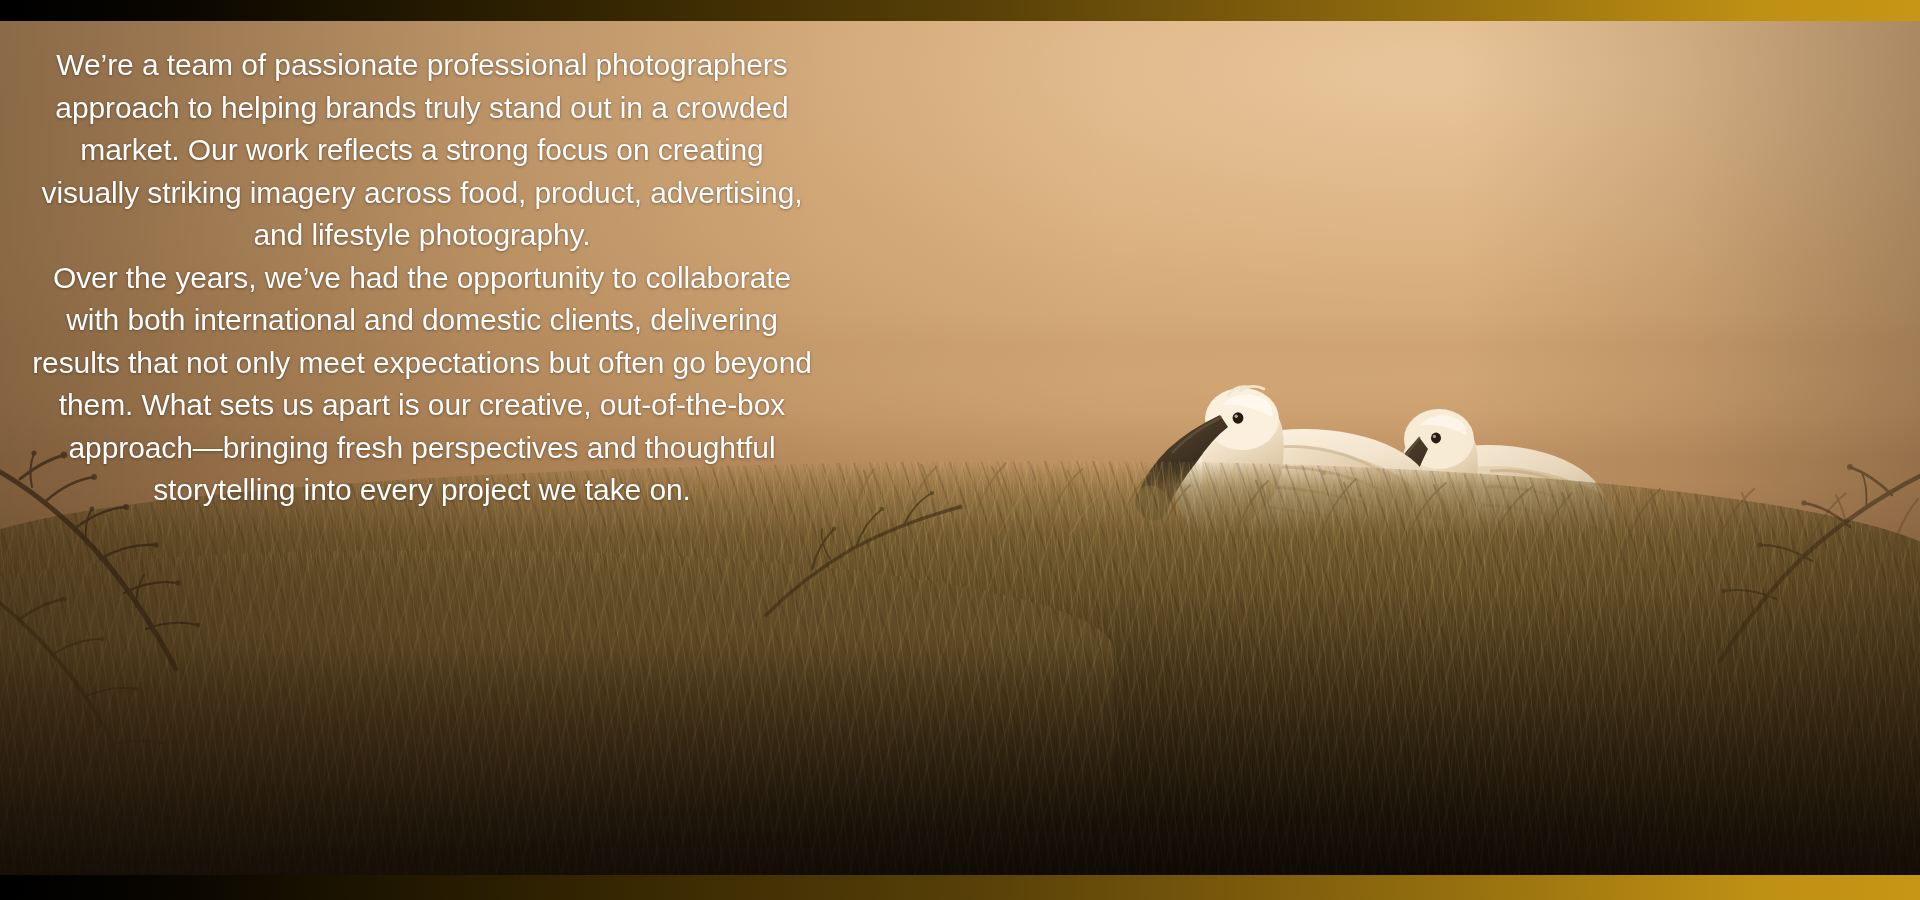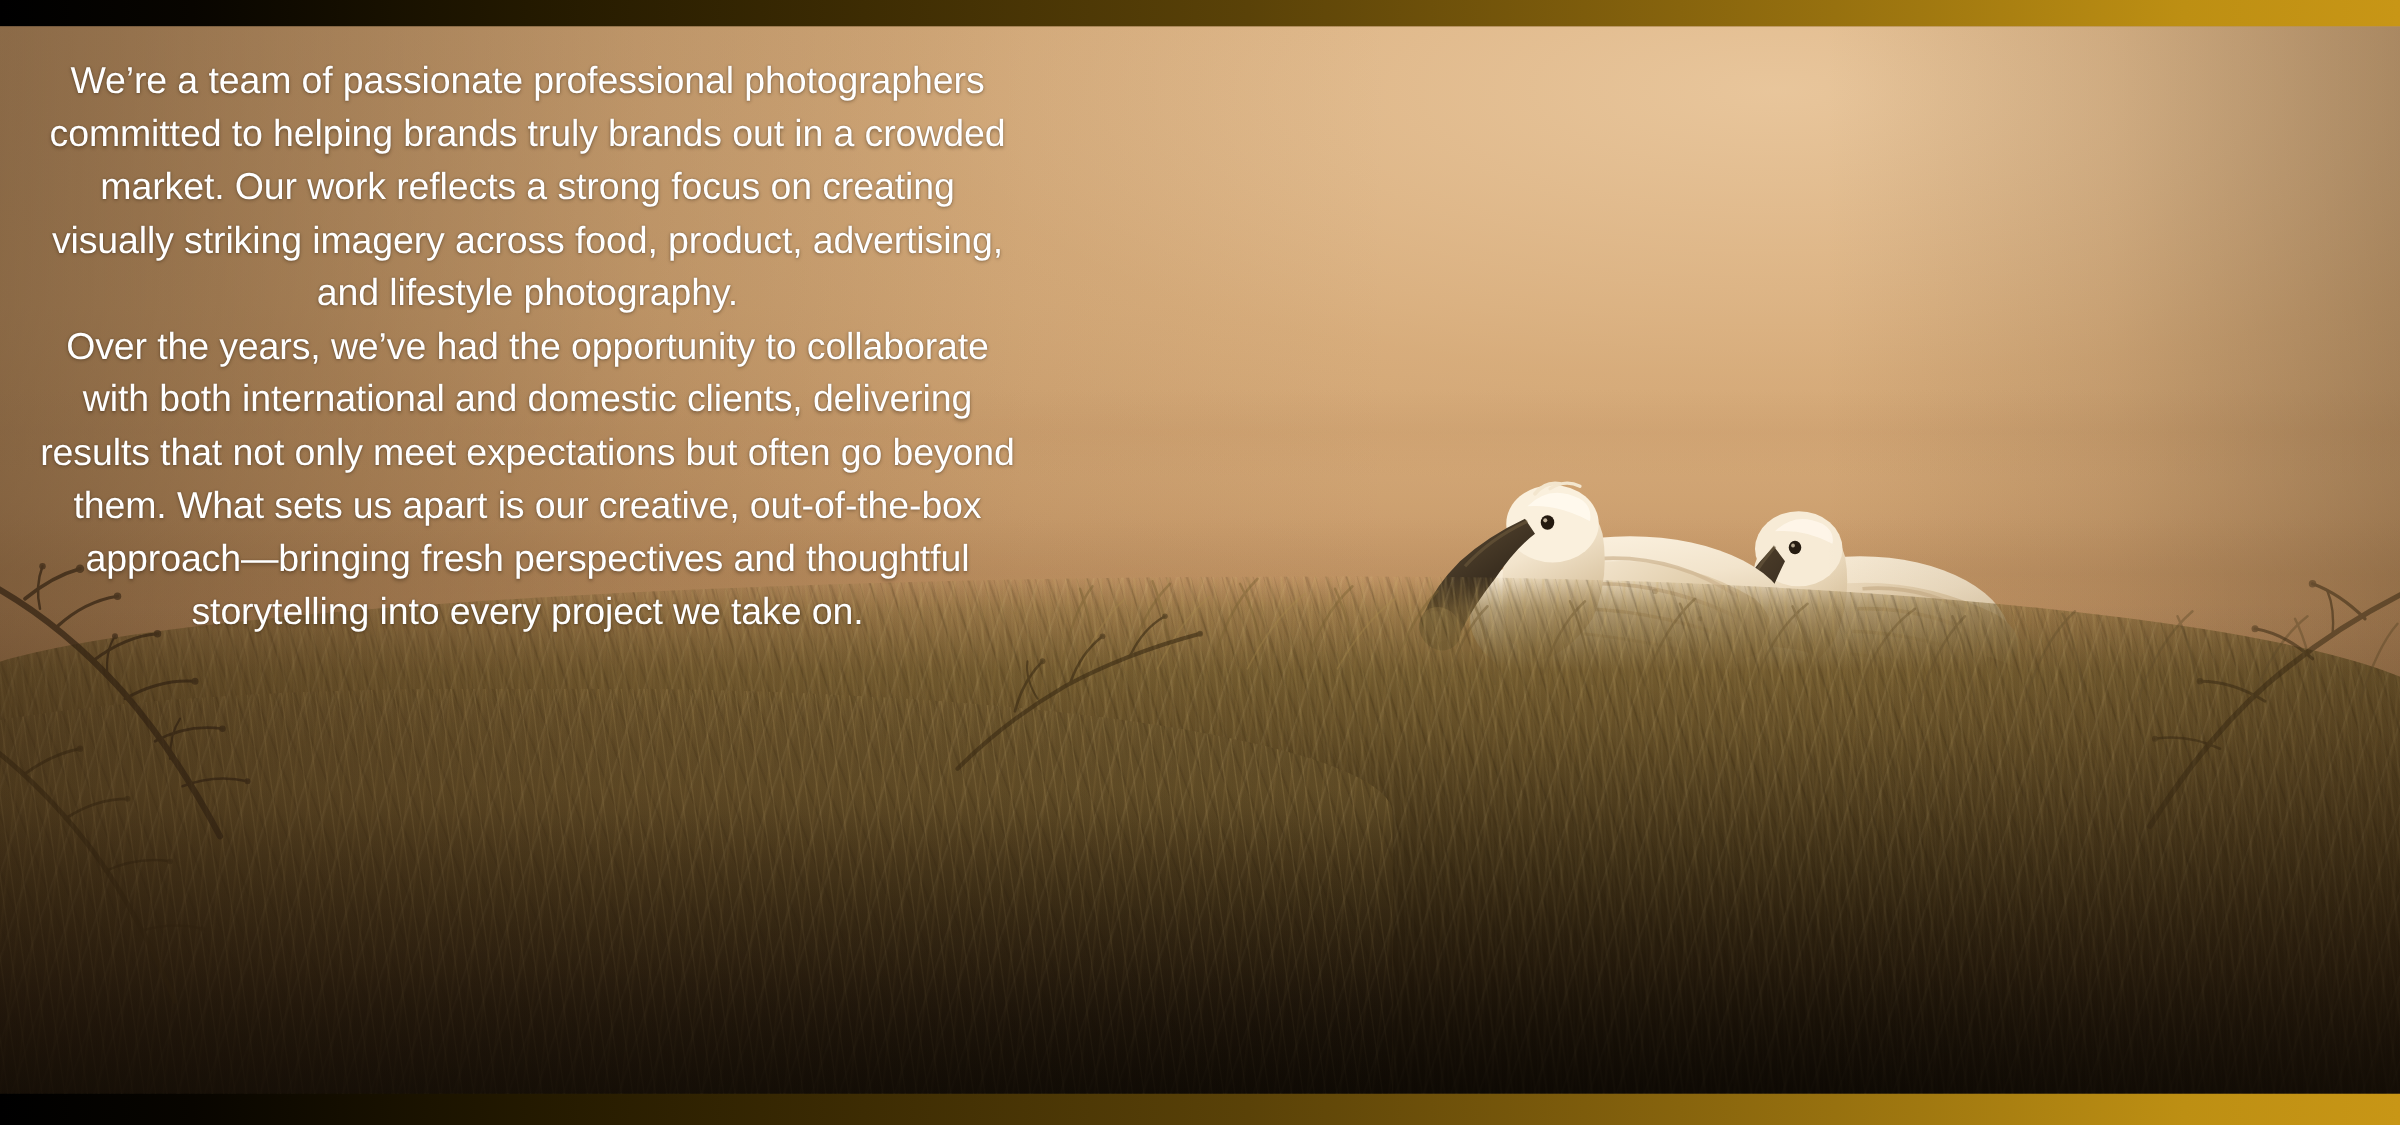--- a/index.html
+++ b/index.html
@@ -479,19 +479,19 @@
           <circle cx="124" cy="150" r="2.4"></circle>
       </g>
     </svg>
 
     <div class="vignette-left"></div>
     <div class="vignette-right"></div>
     <div class="vignette-bottom"></div>
   </div>
 
   <div class="copy">
-    <p>We’re a team of passionate professional photographers committed to helping brands truly brands out in a crowded market. Our work reflects a strong focus on creating visually striking imagery across food, product, advertising, and lifestyle photography.</p>
+    <p>We’re a team of passionate professional photographers approach to helping brands truly stand out in a crowded market. Our work reflects a strong focus on creating visually striking imagery across food, product, advertising, and lifestyle photography.</p>
     <p>Over the years, we’ve had the opportunity to collaborate with both international and domestic clients, delivering results that not only meet expectations but often go beyond them. What sets us apart is our creative, out-of-the-box approach—bringing fresh perspectives and thoughtful storytelling into every project we take on.</p>
   </div>
 
   <div class="accent-bar accent-bar--bottom"></div>
 
 </div>
 
 </body></html>

